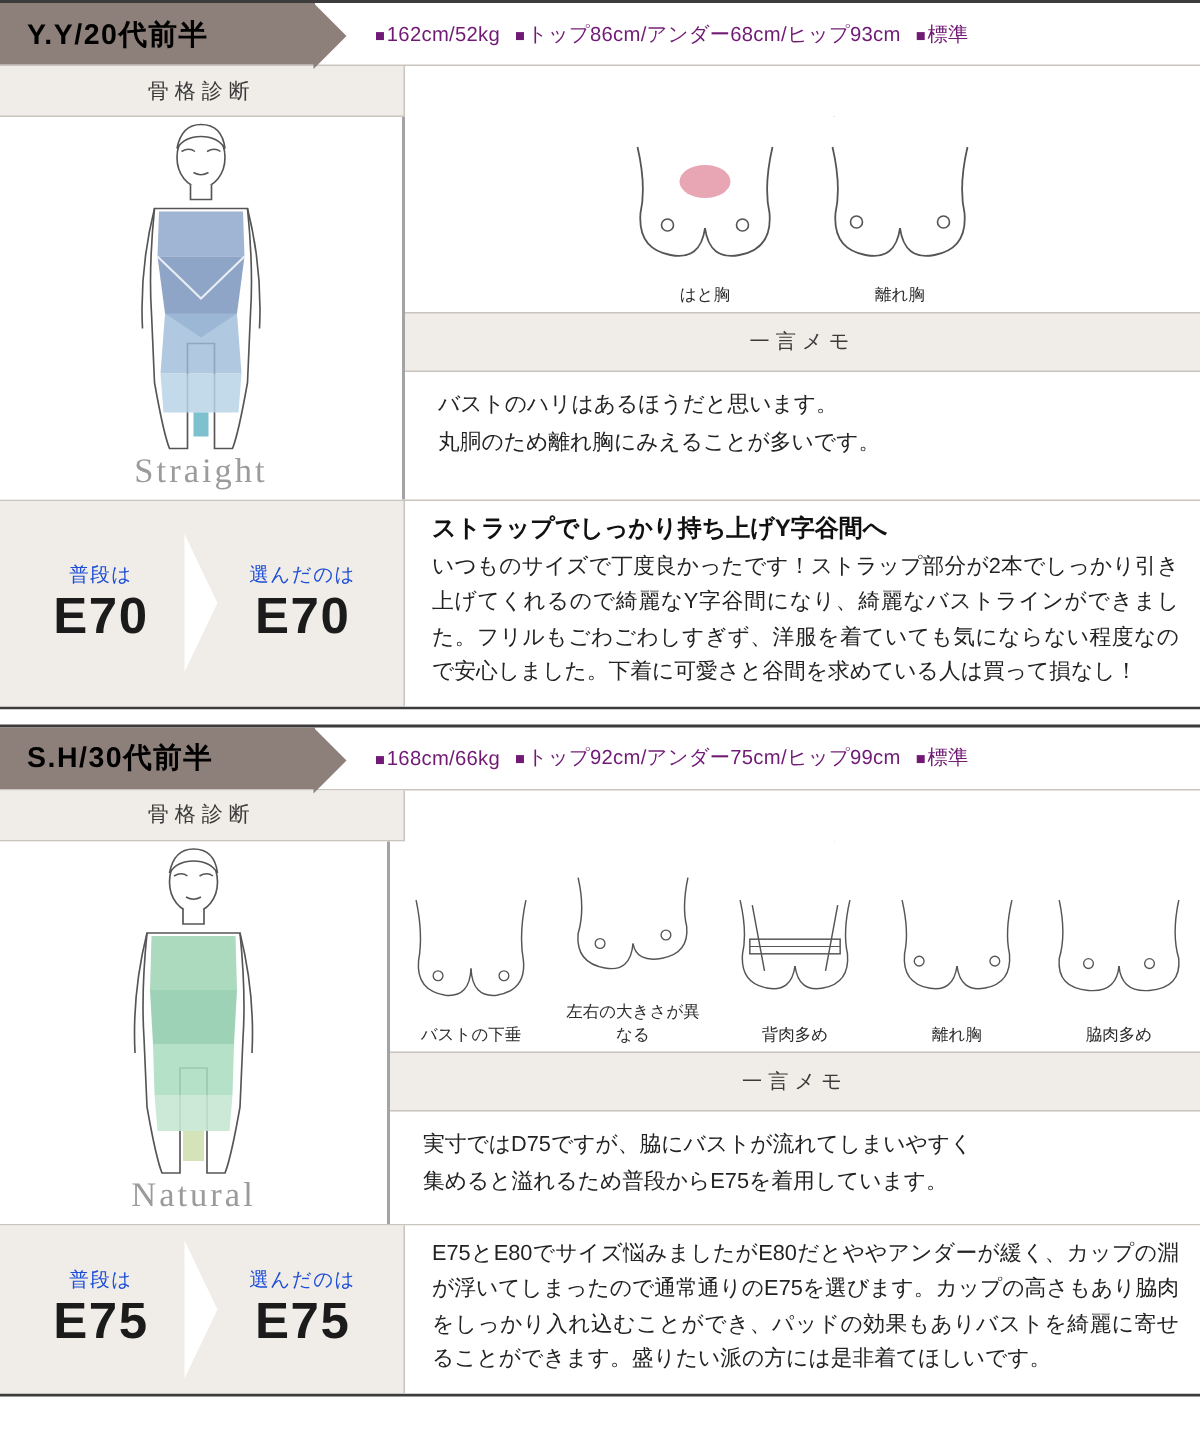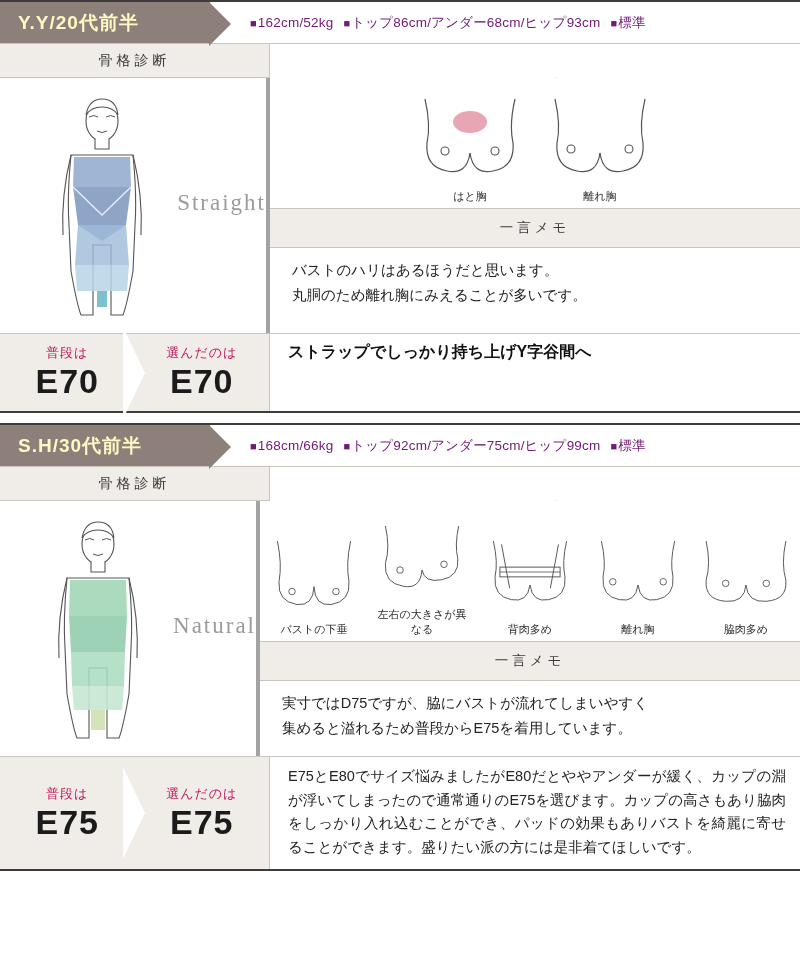--- a/index.html
+++ b/index.html
@@ -20,21 +20,21 @@
     display: flex;
     align-items: stretch;
     height: 44px;
     border-top: 2px solid #3c3c3c;
     border-bottom: 1px solid #c9c4bd;
     background: #ffffff;
   }
   .hdr-name {
     position: relative;
     background: #8d7f79;
-    color: #fef9c3;
+    color: #000000;
     font-size: 19px;
     font-weight: bold;
     letter-spacing: 1px;
     display: flex;
     align-items: center;
     padding: 0 34px 0 18px;
     min-width: 210px;
     text-align: center;
   }
   .hdr-name::after {
@@ -74,24 +74,24 @@
     background: #f0ece7;
     border-bottom: 1px solid #c9c4bd;
     display: flex; align-items: center; justify-content: center;
     font-size: 10px; letter-spacing: 4px; color: #7f1d1d; margin-top: 39px;
   }
 
   
   .cols-body { display: flex; }
   .col-left {
     width: 270px;
-    border-right: 4px solid #a3a3a3;
+    border-right: 2px solid #a3a3a3;
     background: #ffffff;
     position: relative;
-    display: flex; flex-direction: row;
+    display: flex; flex-direction: column;
     align-items: center; justify-content: flex-end;
   }
   .col-right { flex: 1; display: flex; flex-direction: column; }
 
   .figure-label {
     font-family: "Liberation Serif", serif;
     font-size: 23px;
     color: #9b9b9b;
     letter-spacing: 2px;
     padding-bottom: 6px;
@@ -136,21 +136,21 @@
     border-right: 1px solid #c9c4bd;
     display: flex;
     align-items: center;
     position: relative;
   }
   .size-cell {
     flex: 1;
     text-align: center;
     padding: 10px 0;
   }
-  .size-cell .lbl { font-size: 13px; color: #be185d; letter-spacing: 1px; }
+  .size-cell .lbl { font-size: 13px; color: #1d4ed8; letter-spacing: 1px; }
   .size-cell .val {
     font-size: 34px; font-weight: bold; color: #1b1b1b;
     line-height: 1.15; letter-spacing: 1px;
   }
   .size-arrow {
     position: absolute;
     left: 50%;
     transform: translateX(-50%);
     top: 0; bottom: 0;
     width: 24px;
@@ -265,20 +265,21 @@
           <div class="val">E70</div>
         </div>
         <div class="size-arrow"></div>
         <div class="size-cell">
           <div class="lbl">選んだのは</div>
           <div class="val">E70</div>
         </div>
       </div>
       <div class="comment-box">
         <div class="comment-title">ストラップでしっかり持ち上げY字谷間へ</div>
+        <div class="comment-text">いつものサイズで丁度良かったです！ストラップ部分が2本でしっかり引き上げてくれるので綺麗なY字谷間になり、綺麗なバストラインができました。フリルもごわごわしすぎず、洋服を着ていても気にならない程度なので安心しました。下着に可愛さと谷間を求めている人は買って損なし！</div>
       </div>
     </div>
   </div>
 
   <div class="block-gap"></div>
 
   <div class="review-block">
 
     <div class="hdr">
       <div class="hdr-name">S.H/30代前半</div>

